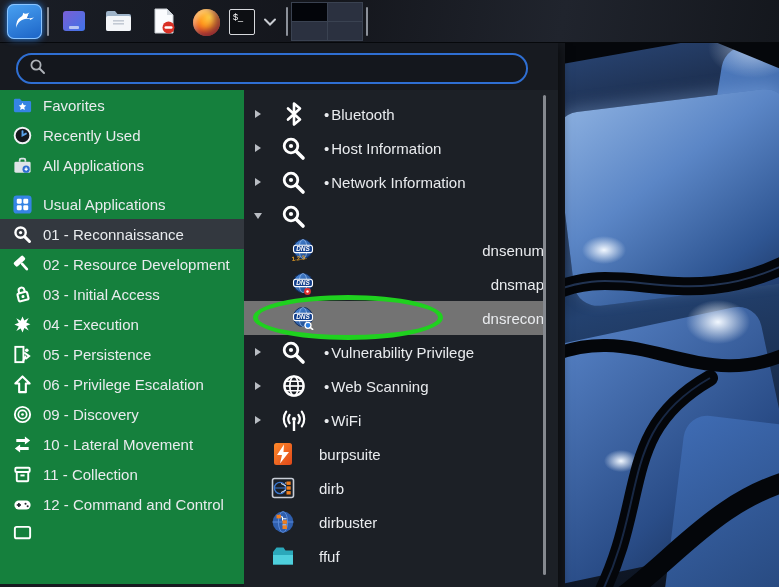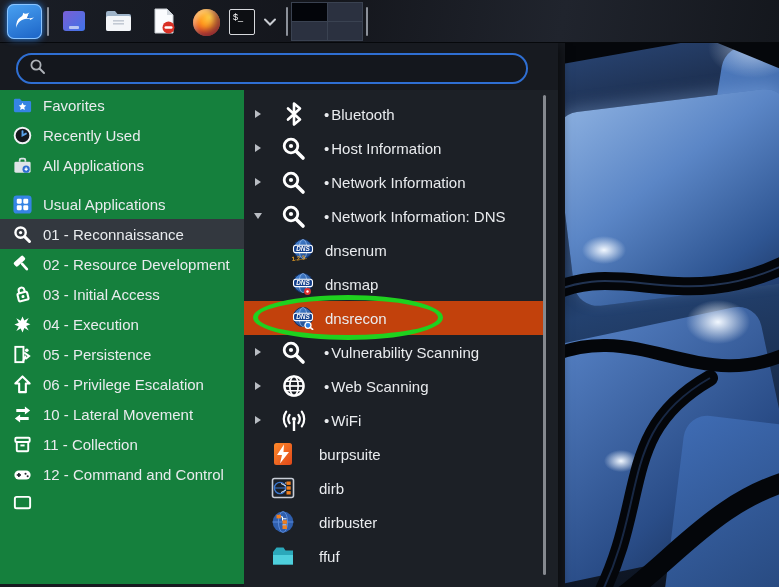--- a/index.html
+++ b/index.html
@@ -51,24 +51,24 @@
   .searchpill input{flex:1;background:transparent;border:none;outline:none;color:#e9ebee;font-size:15px;height:100%;}
 
   .sidebar{position:absolute;left:0;top:47px;width:244px;height:494px;background:#15803d;overflow:hidden;}
   .srow{height:30px;display:flex;align-items:center;padding-left:11px;gap:10px;color:#e9ebee;font-size:15px;cursor:pointer;white-space:nowrap;}
   .srow.sel{background:#33383f;}
   .sgap{height:9px;}
   .sic{width:22px;height:22px;flex:0 0 22px;display:flex;align-items:center;justify-content:center;}
 
   .itemspane{position:absolute;left:244px;top:47px;width:314px;height:497px;background:#1c2026;overflow:hidden;padding-top:7px;}
   .irow{height:34px;display:flex;align-items:center;color:#e9ebee;font-size:15px;cursor:pointer;margin-right:14px;white-space:nowrap;}
-  .irow.hl{background:#c2410c;}
+  .irow.hl{background:#737373;}
   .irow.group{padding-left:9px;gap:17px;}
   .irow.app{padding-left:27px;gap:24px;}
-  .irow.child{padding-left:47px;gap:10px;}
+  .irow.child{padding-left:47px;gap:18px;justify-content:space-between;}
   .exp{width:10px;flex:0 0 10px;display:flex;align-items:center;justify-content:center;}
   .exp::before{content:'';display:block;}
   .exp.cl::before{border-left:6px solid #b9bdc3;border-top:4.5px solid transparent;border-bottom:4.5px solid transparent;}
   .exp.op::before{border-top:6px solid #b9bdc3;border-left:4.5px solid transparent;border-right:4.5px solid transparent;}
   .gic{width:27px;height:27px;flex:0 0 27px;display:flex;align-items:center;justify-content:center;}
   .aic{width:24px;height:24px;flex:0 0 24px;display:flex;align-items:center;justify-content:center;}
   .bullet{margin-right:2px;}
   .vscroll{position:absolute;left:299px;top:5px;width:3px;height:480px;background:#85898f;border-radius:2px;cursor:pointer;}
 
   .ellipse{position:absolute;left:253px;top:252px;width:190px;height:45px;border:5px solid #1fd11f;border-radius:50%;
@@ -306,20 +306,30 @@
         <span class="sic">
           <svg width="21" height="21" viewBox="0 0 22 22">
             <path d="M11 2.5 L18.5 10 H14.5 V19 H7.5 V10 H3.5 Z" fill="none" stroke="#fff" stroke-width="2.2" stroke-linejoin="round"></path>
           </svg>
         </span>
         <span>06 - Privilege Escalation</span>
       </div>
 
 
 
+      <div class="srow">
+        <span class="sic">
+          <svg width="21" height="21" viewBox="0 0 22 22">
+            <circle cx="11" cy="11" r="8" fill="none" stroke="#fff" stroke-width="2"></circle>
+            <circle cx="11" cy="11" r="4.4" fill="none" stroke="#fff" stroke-width="1.8"></circle>
+            <circle cx="11" cy="11" r="1.4" fill="#fff"></circle>
+          </svg>
+        </span>
+        <span>09 - Discovery</span>
+      </div>
 
       <div class="srow">
         <span class="sic">
           <svg width="21" height="21" viewBox="0 0 22 22">
             <path fill="#fff" d="M13.5 2.5 l5.5 4.3 -5.5 4.3 V8.3 H4.5 V5.3 h9 Z"></path>
             <path fill="#fff" d="M8.5 10.9 L3 15.2 l5.5 4.3 v-2.8 h9 v-3 h-9 Z"></path>
           </svg>
         </span>
         <span>10 - Lateral Movement</span>
       </div>
@@ -395,21 +405,20 @@
 
       <div class="irow group">
         <span class="exp op"></span>
         <span class="gic">
           <svg width="27" height="27" viewBox="0 0 27 27">
             <circle cx="11" cy="11" r="6.8" fill="none" stroke="#fff" stroke-width="2.8"></circle>
             <circle cx="11" cy="11" r="2.1" fill="#fff"></circle>
             <line x1="16.2" y1="16.2" x2="23" y2="23" stroke="#fff" stroke-width="3.6" stroke-linecap="round"></line>
           </svg>
         </span>
-        <span class="ilbl"><span class="bullet">•</span><span>Network Information: DNS</span></span>
       </div>
 
       <div class="irow child">
         <span class="aic">
           <svg width="24" height="24" viewBox="0 0 24 24">
             <circle cx="12" cy="11" r="9.6" fill="url(#gdns)" stroke="#0e2a5c"></circle>
             <ellipse cx="12" cy="11" rx="4" ry="9.6" fill="none" stroke="#9cc0ee" stroke-width="1" opacity=".7"></ellipse>
             <line x1="2.4" y1="11" x2="21.6" y2="11" stroke="#9cc0ee" stroke-width="1" opacity=".7"></line>
             <rect x="2.5" y="7.2" width="19" height="7.4" rx="2.4" fill="#123f8c" stroke="#fff" stroke-width="1.1"></rect>
             <text x="12" y="12.8" font-size="6.4" font-weight="bold" font-style="italic" fill="#fff" text-anchor="middle">DNS</text>
@@ -451,21 +460,21 @@
 
       <div class="irow group">
         <span class="exp cl"></span>
         <span class="gic">
           <svg width="27" height="27" viewBox="0 0 27 27">
             <circle cx="11" cy="11" r="6.8" fill="none" stroke="#fff" stroke-width="2.8"></circle>
             <circle cx="11" cy="11" r="2.1" fill="#fff"></circle>
             <line x1="16.2" y1="16.2" x2="23" y2="23" stroke="#fff" stroke-width="3.6" stroke-linecap="round"></line>
           </svg>
         </span>
-        <span class="ilbl"><span class="bullet">•</span><span>Vulnerability Scanning</span></span>
+        <span class="ilbl"><span class="bullet">•</span><span>Vulnerability Privilege</span></span>
       </div>
 
       <div class="irow group">
         <span class="exp cl"></span>
         <span class="gic">
           <svg width="26" height="26" viewBox="0 0 26 26">
             <circle cx="13" cy="13" r="9.6" fill="none" stroke="#fff" stroke-width="2.4"></circle>
             <ellipse cx="13" cy="13" rx="4.2" ry="9.6" fill="none" stroke="#fff" stroke-width="1.7"></ellipse>
             <line x1="3.4" y1="13" x2="22.6" y2="13" stroke="#fff" stroke-width="1.7"></line>
             <path d="M4.6 8.2 h16.8 M4.6 17.8 h16.8" stroke="#fff" stroke-width="1.5" fill="none"></path>

